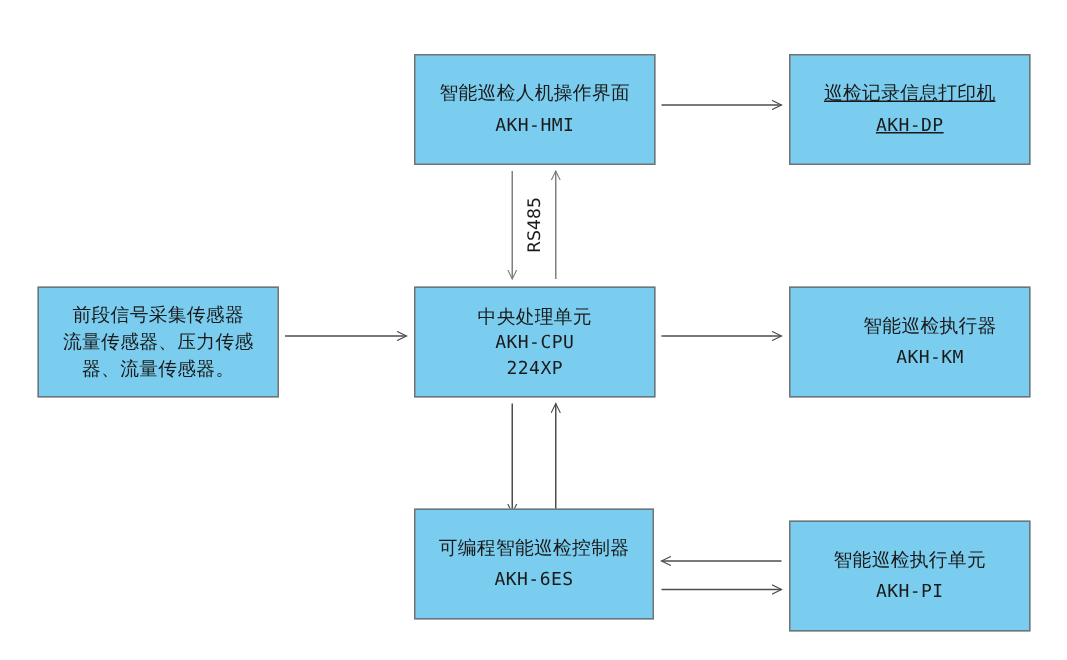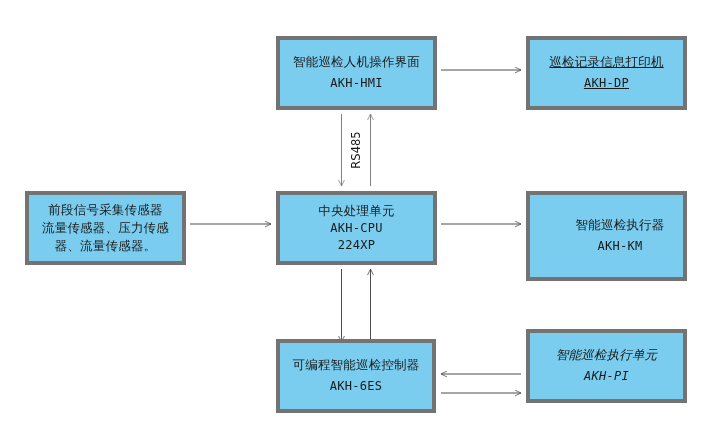--- a/index.html
+++ b/index.html
@@ -16,21 +16,21 @@
   }
   #canvas {
     position: absolute;
     left: 0; top: 0;
     width: 711px;
     height: 440px;
   }
   .node {
     position: absolute;
     background: #7ACDEF;
-    border: 4px solid #737373;
+    border: 1px solid #737373;
     box-sizing: border-box;
     display: flex;
     flex-direction: column;
     align-items: center;
     justify-content: center;
     color: #1a1a1a;
     line-height: 1.45;
     text-align: center;
   }
   .node .cn {
@@ -45,23 +45,23 @@
     letter-spacing: 0.3px;
     white-space: nowrap;
   }
   .node .spacer { height: 4px; }
 
   
   #node-hmi      { left: 276px; top: 36px;  width: 161px; height: 74px; }
   #node-printer  { left: 526px; top: 36px;  width: 161px; height: 74px; text-decoration: underline; }
   #node-sensor   { left: 25px;  top: 191px; width: 161px; height: 74px; }
   #node-cpu      { left: 276px; top: 191px; width: 161px; height: 74px; }
-  #node-km       { left: 526px; top: 191px; width: 161px; height: 90px; padding-left: 27px; }
+  #node-km       { left: 526px; top: 191px; width: 161px; height: 74px; padding-left: 27px; }
   #node-plc      { left: 276px; top: 339px; width: 160px; height: 74px; }
-  #node-pi       { left: 526px; top: 329px; width: 161px; height: 74px; font-style: italic; }
+  #node-pi       { left: 526px; top: 347px; width: 161px; height: 74px; }
 
   
   .edge-label {
     position: absolute;
     font-family: "DejaVu Sans", "Liberation Sans", sans-serif;
     font-size: 11.5px;
     color: #1a1a1a;
     transform-origin: center center;
     white-space: nowrap;
   }

